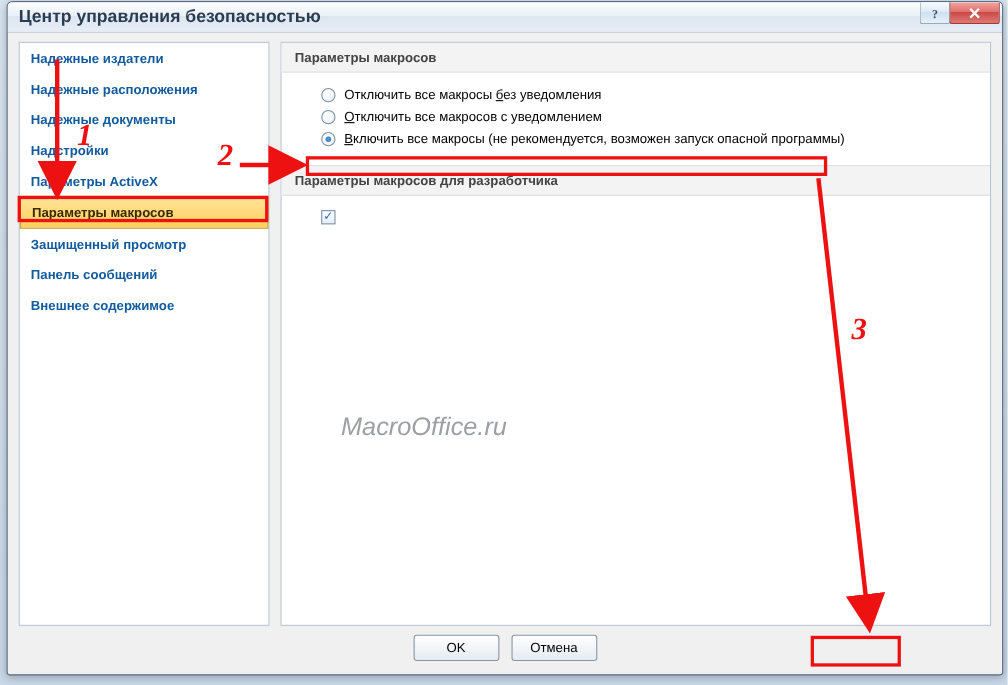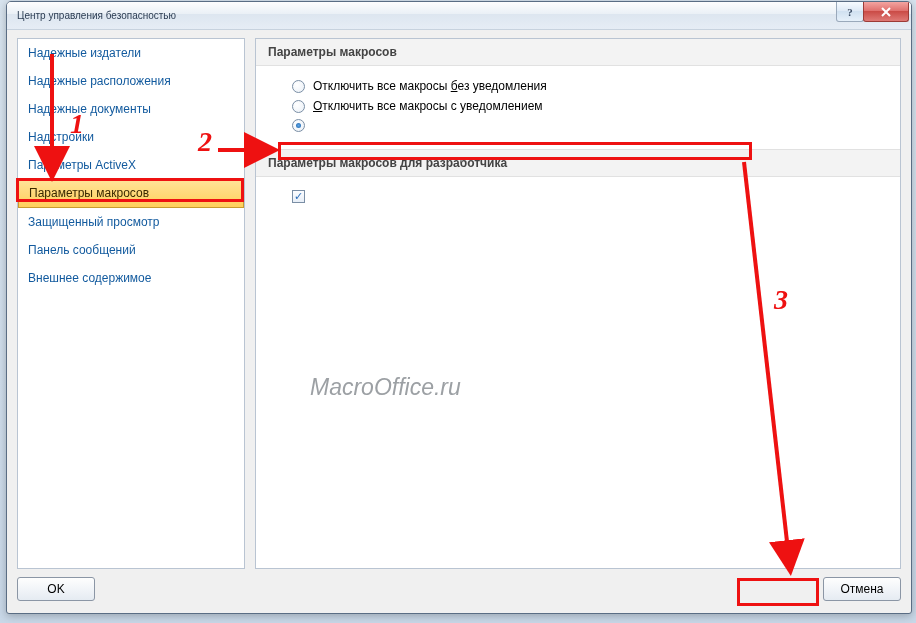--- a/index.html
+++ b/index.html
@@ -23,21 +23,21 @@
     overflow: hidden;
   }
   .titlebar {
     height: 28px;
     background: linear-gradient(#fdfdfe, #eaf0f6 45%, #dde6f0 46%, #e6edf5);
     border-bottom: 1px solid #c7d2de;
     display: flex; align-items: center;
     padding: 0 2px 0 10px;
     position: relative;
   }
-  .titlebar-title { color: #2b3c52; font-size: 10px; }
+  .titlebar-title { color: #2b3c52; font-size: 16px; font-weight: bold; }
   .titlebar-btns { position: absolute; right: 2px; top: 0; display: flex; }
   .tbtn {
     height: 20px; width: 28px;
     border: 1px solid #9aa9bb;
     border-top: none;
     background: linear-gradient(#f7fbff, #dfeaf6 45%, #cfe0f0 46%, #e6f0fa);
     display: flex; align-items: center; justify-content: center;
     margin-left: -1px;
     border-radius: 0 0 3px 3px;
     color: #3a4b63;
@@ -53,20 +53,21 @@
   .client { position: absolute; left: 10px; right: 10px; top: 36px; bottom: 44px; display: flex; gap: 10px; }
   .sidebar {
     width: 228px; height: 100%;
     background: #fff;
     border: 1px solid #b9c4d2;
   }
   .sidebar-item {
     padding: 7px 10px;
     color: #125a9e;
     cursor: pointer;
+    font-weight: bold;
   }
   .sidebar-item.selected {
     background: linear-gradient(#ffe39b, #ffd05b);
     border: 1px solid #c99b2e;
     margin-top: -1px;
     color: #3a2a00;
   }
   .content {
     flex: 1; height: 100%;
     background: #fff;
@@ -102,21 +103,21 @@
   .chk {
     width: 13px; height: 13px;
     background: linear-gradient(#fcfdff,#e7eef7);
     border: 1px solid #7a8ea5;
     display: flex; align-items: center; justify-content: center;
     color: #2a6db8; font-size: 11px; line-height: 1;
   }
   .accel { text-decoration: underline; }
   .footer {
     position: absolute; left: 10px; right: 10px; bottom: 10px; height: 28px;
-    display: flex; justify-content: space-between; gap: 11px; align-items: center;
+    display: flex; justify-content: center; gap: 11px; align-items: center;
   }
   .btn {
     min-width: 78px; height: 24px;
     border: 1px solid #8b96a5;
     background: linear-gradient(#fefefe, #e5ebf2);
     border-radius: 3px;
     font: inherit;
     cursor: pointer;
   }
   .watermark {
@@ -167,24 +168,25 @@
 
     <div class="content">
       <div class="group-header first">Параметры макросов</div>
       <div class="group-body">
         <label class="radio-row">
           <span class="radio"></span>
           <span><span>Отключить все макросы </span><span class="accel">б</span><span>ез уведомления</span></span>
         </label>
         <label class="radio-row">
           <span class="radio"></span>
-          <span><span></span><span class="accel">О</span><span>тключить все макросы с уведомлением</span></span>
+          <span><span></span><span class="accel">О</span><span>тключить все макросов с уведомлением</span></span>
         </label>
         <label class="radio-row">
           <span class="radio checked"></span>
+          <span><span></span><span class="accel">В</span><span>ключить все макросы (не рекомендуется, возможен запуск опасной программы)</span></span>
         </label>
       </div>
 
       <div class="group-header">Параметры макросов для разработчика</div>
       <div class="group-body">
         <label class="check-row">
           <span class="chk">✓</span>
         </label>
       </div>
     </div>

